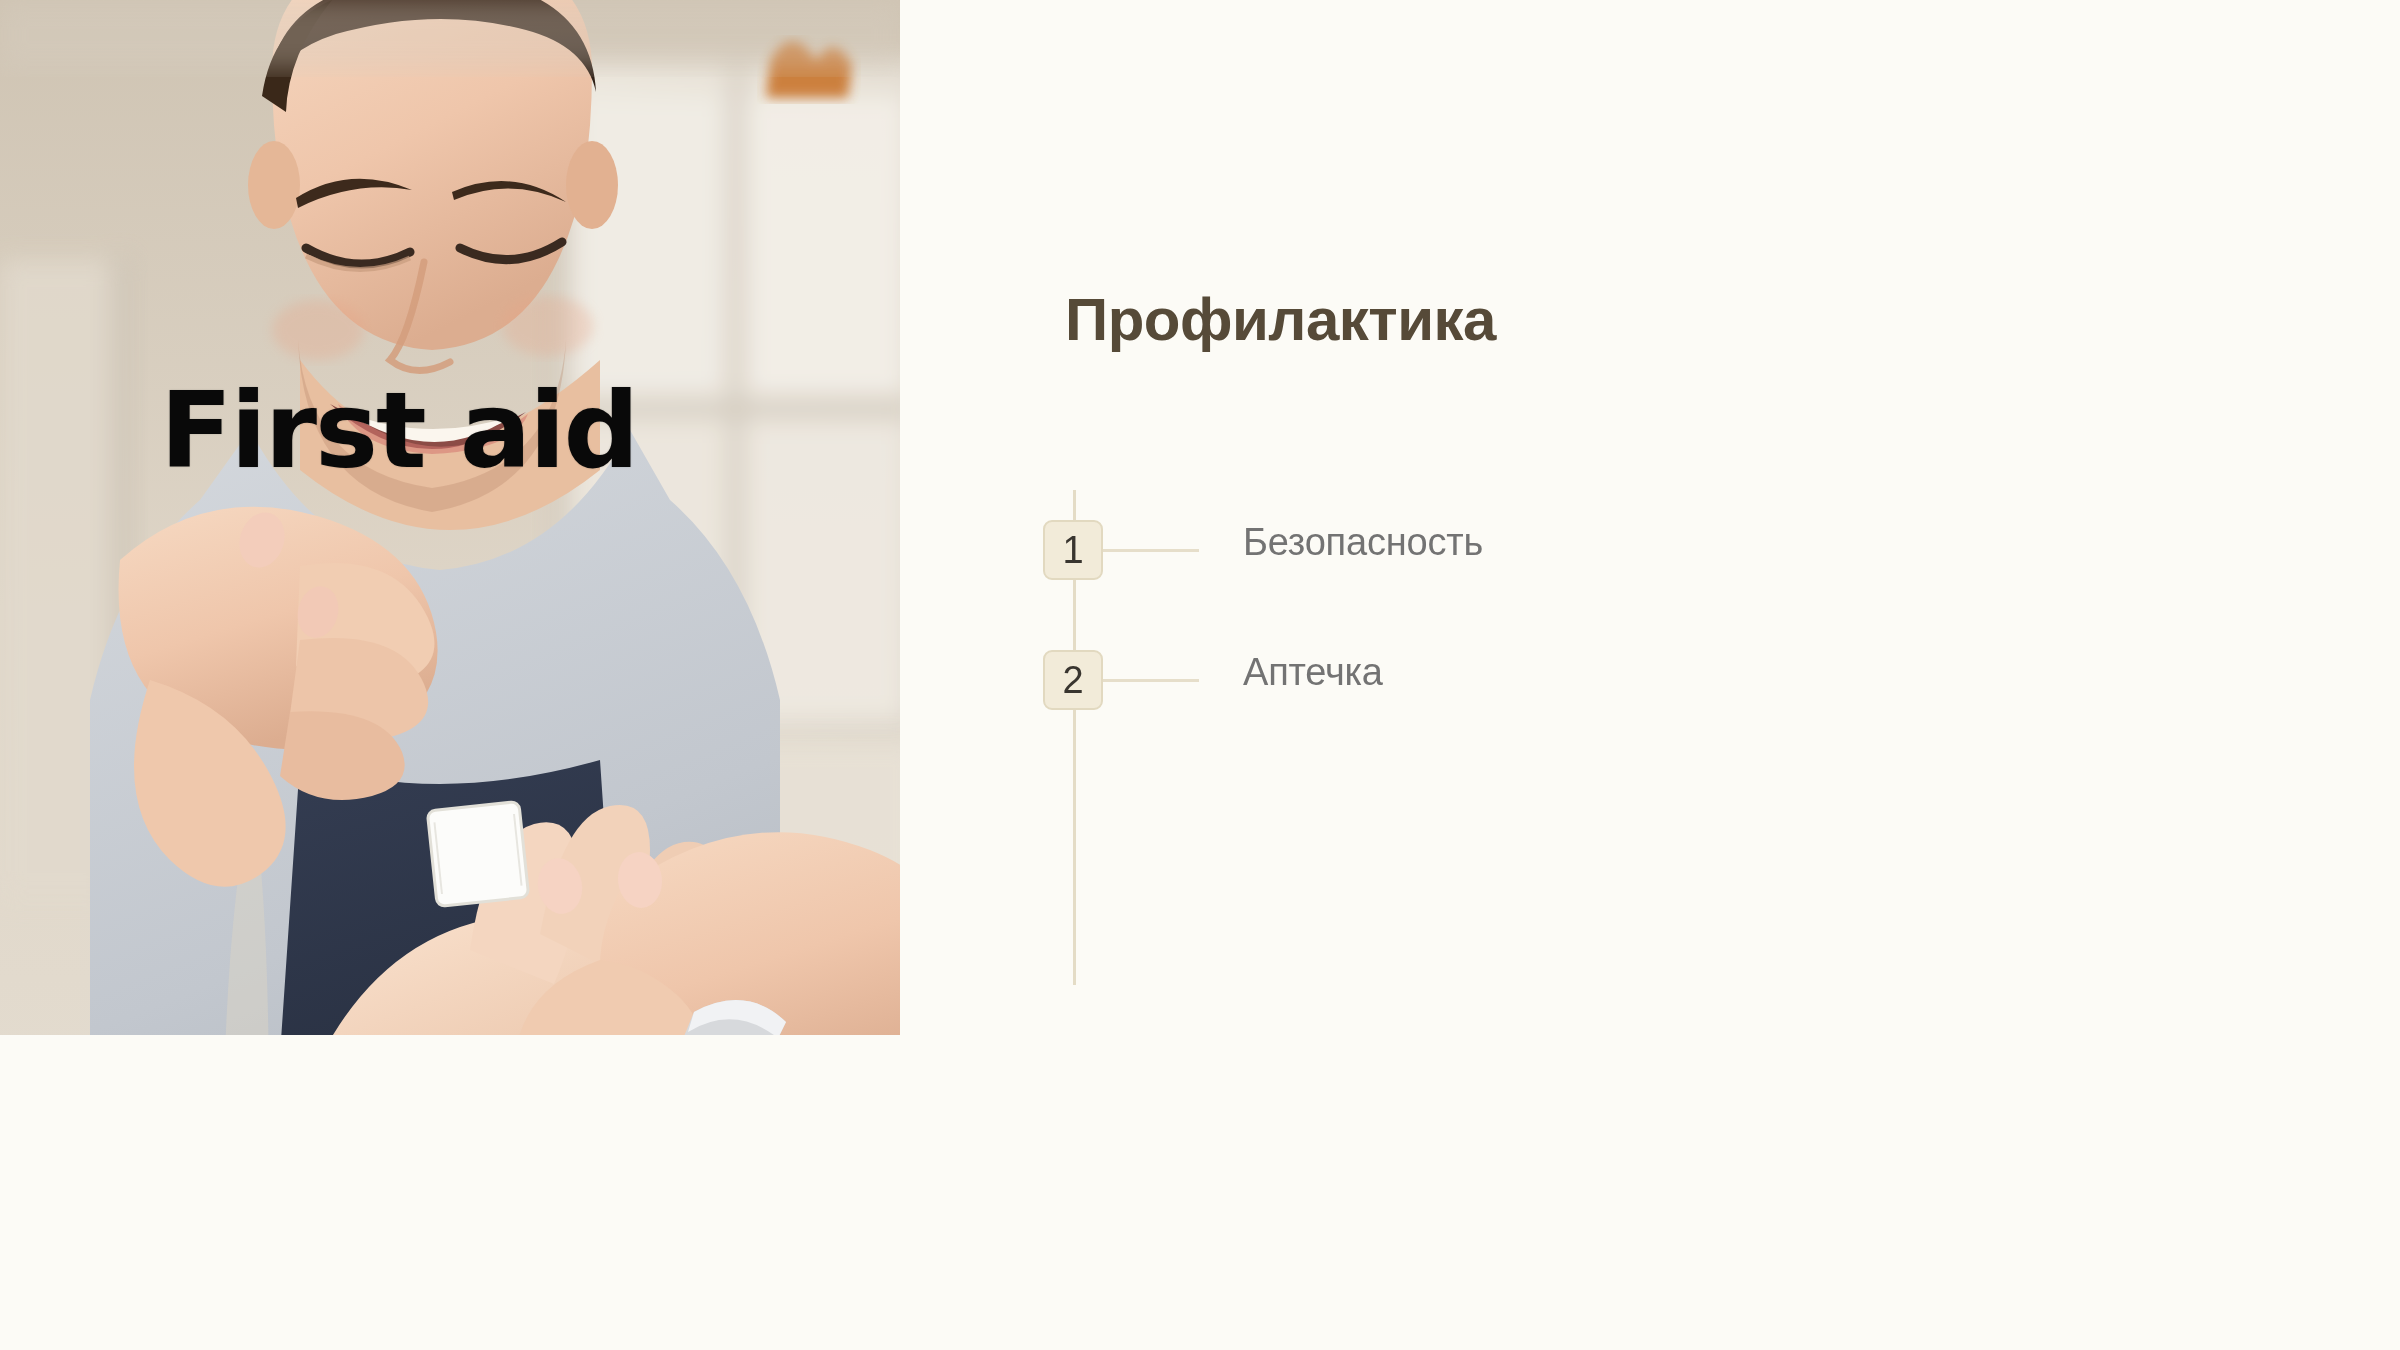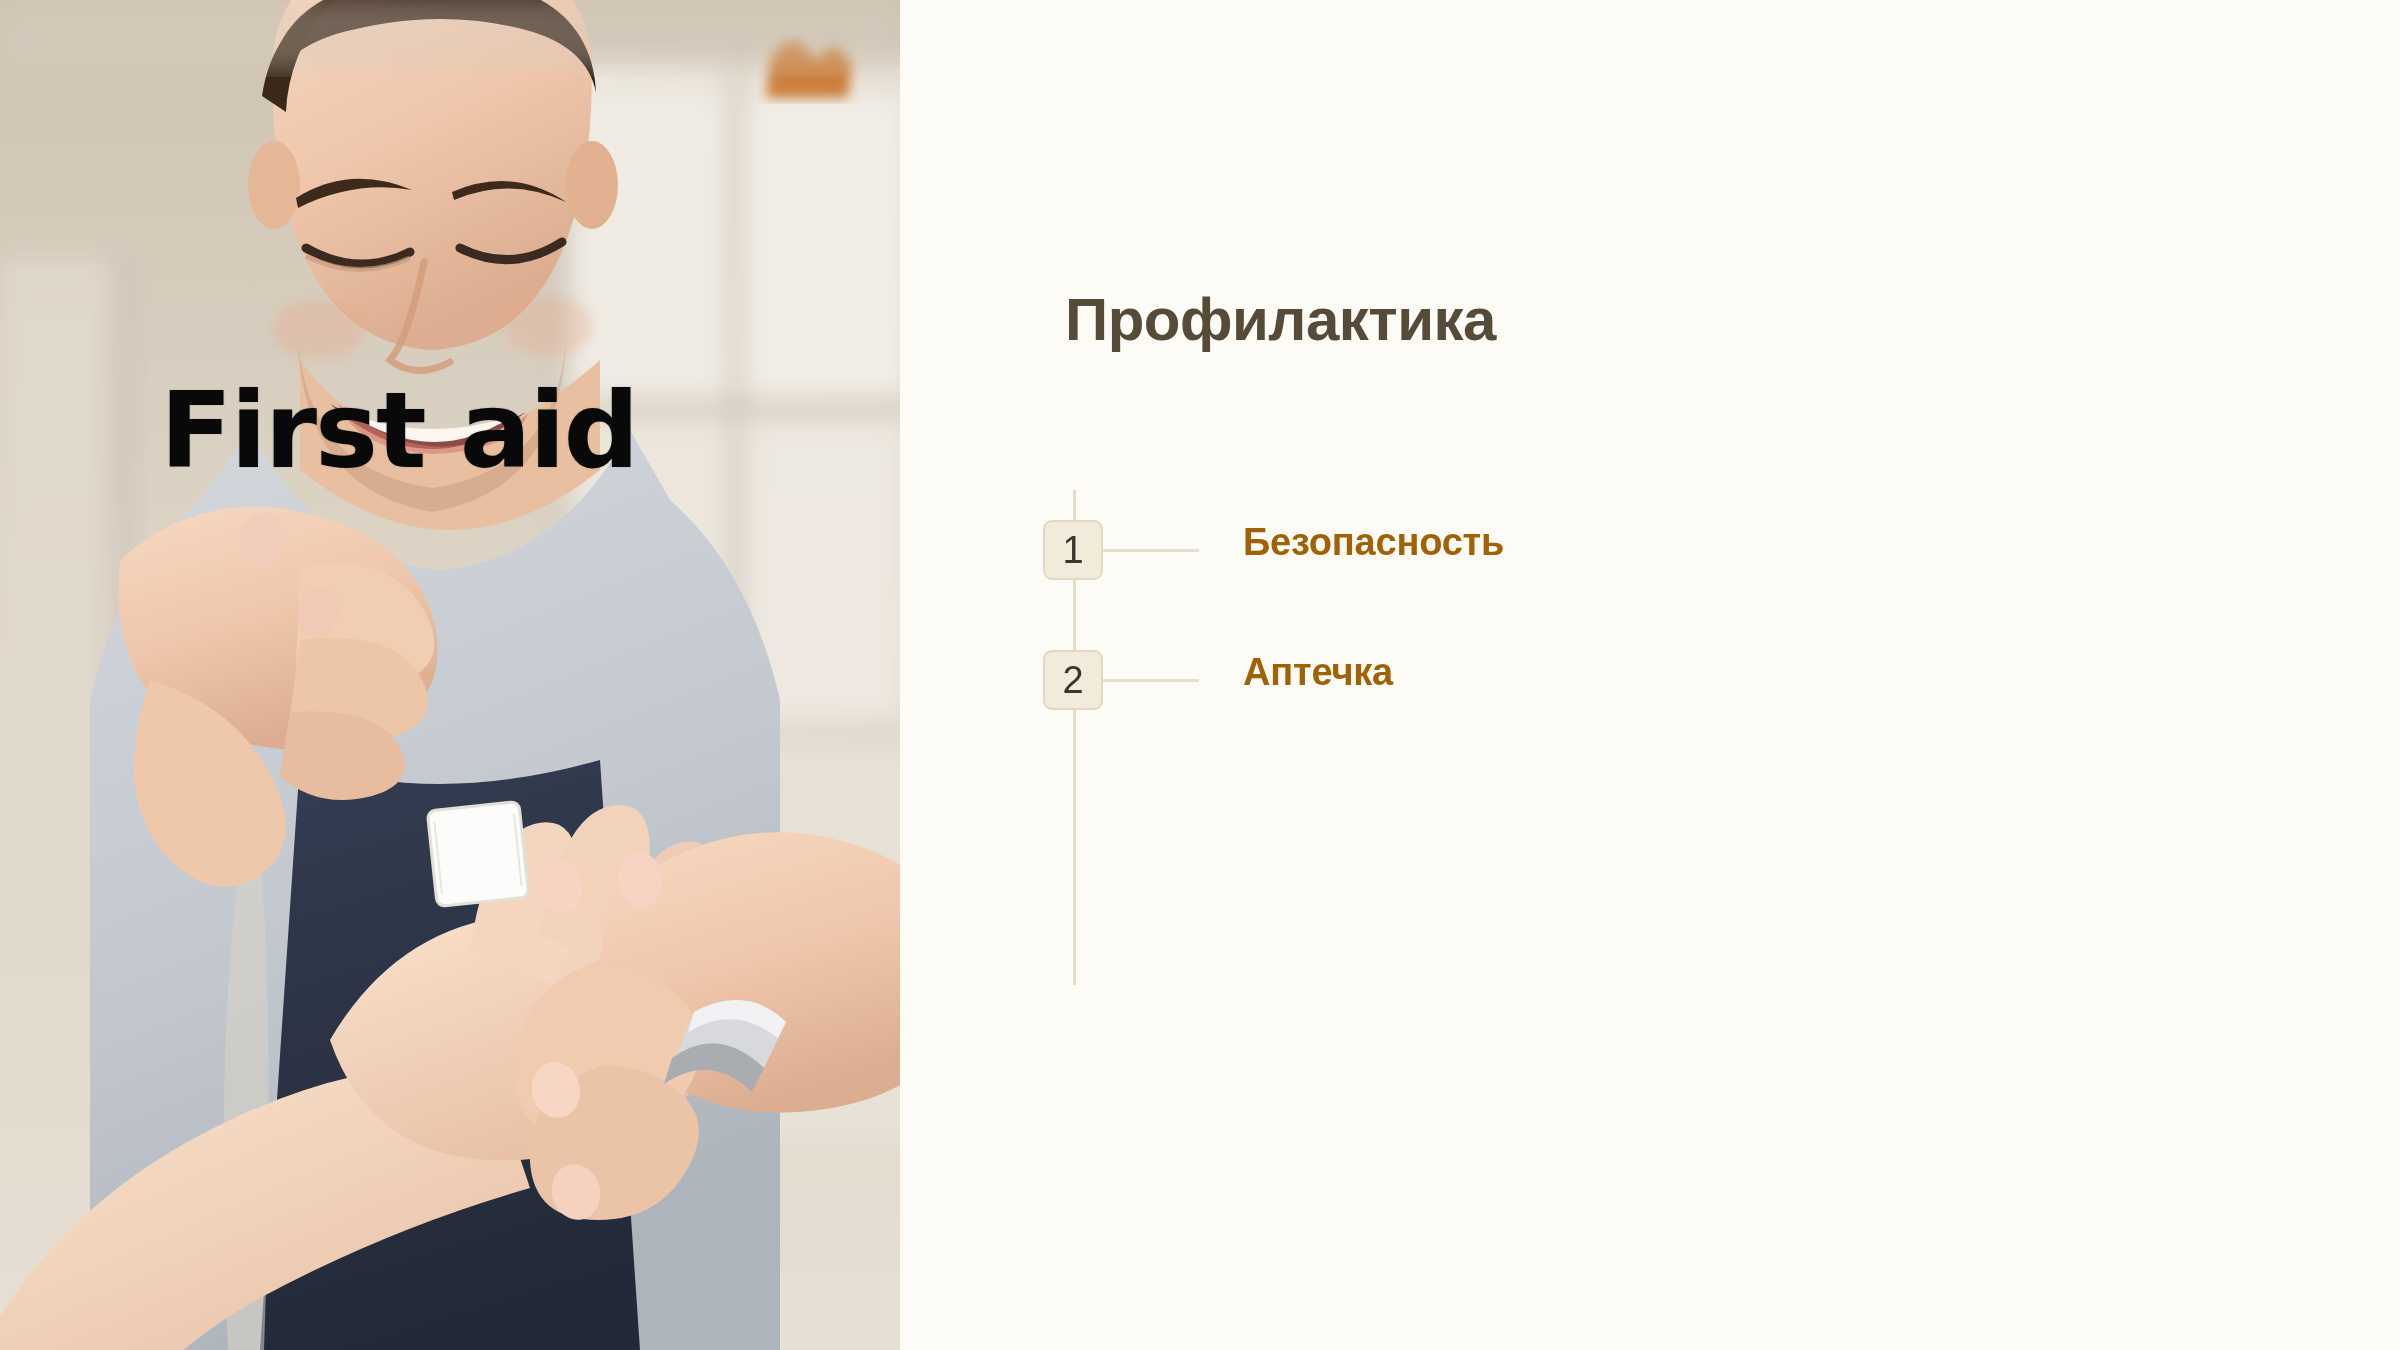--- a/index.html
+++ b/index.html
@@ -12,21 +12,21 @@
   .slide {
     position:relative;
     width:2400px; height:1350px;
     background:#FCFBF6;
     display:flex;
   }
 
   
   .photo-panel {
     position:relative;
-    width:900px; height:1350px;
+    width:900px; height:1035px;
     overflow:hidden;
     flex:0 0 900px;
     background:#cfc8bb;
   }
   .photo-panel svg { display:block; width:900px; height:1350px; }
 
   .photo-caption {
     position:absolute;
     left:160px;
     top:378px;
@@ -114,22 +114,22 @@
     background:#E6DECA;
   }
 
   .step-body {
     margin-left:140px;
     padding-top:0;
     max-width:1120px;
   }
   .step-heading {
     font-size:38px;
-    font-weight:700;
-    color:#a16207;
+    font-weight:400;
+    color:#737373;
     line-height:1.2;
     margin-bottom:12px;
     letter-spacing:-0.2px;
   }
   .step-text {
     font-size:34px;
     font-weight:400;
     color:#4B4845;
     line-height:1.43;
     letter-spacing:-0.1px;

